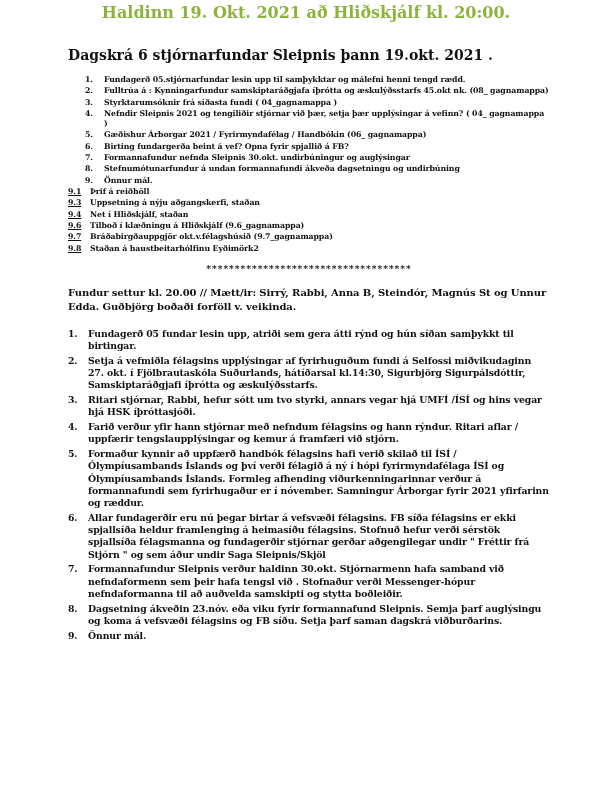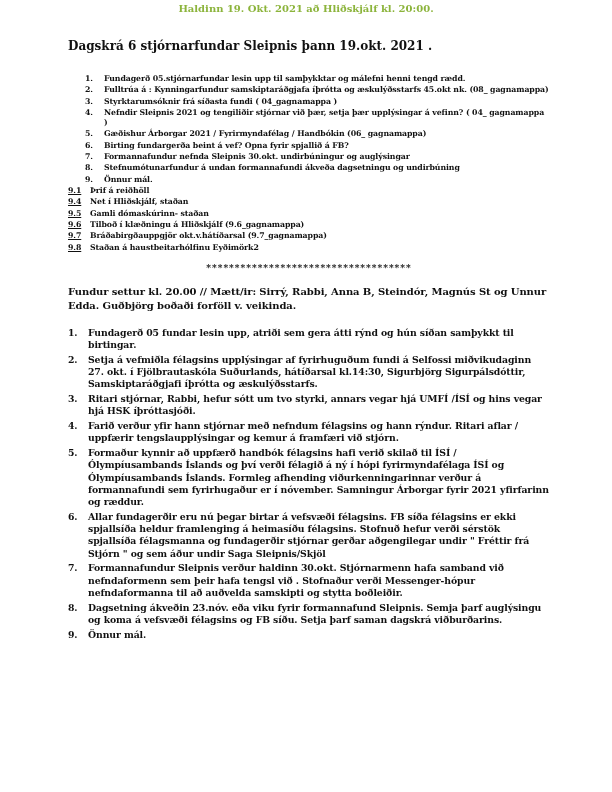--- a/index.html
+++ b/index.html
@@ -8,24 +8,24 @@
     font-family:"DejaVu Serif","Liberation Serif",serif;
     font-weight:bold;color:#111111;
   }
   .page{position:relative;width:612px;height:792px;background:#ffffff;}
   .doc-title{
     margin:76px 40px 0 40px;text-align:center;
     font-size:22px;line-height:1.05;color:#8cb43c;letter-spacing:.2px;
   }
   .doc-subtitle{
     margin:3px 40px 0 40px;text-align:center;
-    font-size:10px;color:#8cb43c;
+    font-size:16px;color:#8cb43c;
   }
   .content{margin:25px 62px 0 68px;}
-  .agenda-heading{font-size:12px;margin:0 0 21px 0;}
+  .agenda-heading{font-size:14px;margin:0 0 12px 0;}
   ol.plain{list-style:none;margin:0;padding:0;}
   .row{display:flex;align-items:flex-start;}
   .agenda-list{font-size:7.8px;line-height:1.3;letter-spacing:-.1px;}
   .agenda-list .row{margin:0 0 1.2px 17px;}
   .agenda-list .num{flex:0 0 19px;}
   .agenda-list .txt{flex:1;}
   .sublist{margin:1px 0 0 26px;}
   .sublist .row{margin:0 0 1.2px 0;}
   .sublist .num{flex:0 0 22px;text-decoration:underline;}
   .separator{
@@ -87,34 +87,34 @@
           <span class="txt">Önnur mál.</span>
         </li>
     </ol>
 
     <ol class="plain agenda-list sublist">
       <li class="row">
           <span class="num">9.1</span>
           <span class="txt">Þrif á reiðhöll</span>
         </li>
       <li class="row">
+          <span class="num">9.3</span>
+          <span class="txt">Uppsetning á nýju aðgangskerfi, staðan</span>
+        </li>
+      <li class="row">
           <span class="num">9.4</span>
           <span class="txt">Net í Hliðskjálf, staðan</span>
-        </li>
-      <li class="row">
-          <span class="num">9.5</span>
-          <span class="txt">Gamli dómaskúrinn- staðan</span>
         </li>
       <li class="row">
           <span class="num">9.6</span>
           <span class="txt">Tilboð í klæðningu á Hliðskjálf (9.6_gagnamappa)</span>
         </li>
       <li class="row">
           <span class="num">9.7</span>
-          <span class="txt">Bráðabirgðauppgjör okt.v.hátíðarsal (9.7_gagnamappa)</span>
+          <span class="txt">Bráðabirgðauppgjör okt.v.félagshúsið (9.7_gagnamappa)</span>
         </li>
       <li class="row">
           <span class="num">9.8</span>
           <span class="txt">Staðan á haustbeitarhólfinu Eyðimörk2</span>
         </li>
     </ol>
 
     <div class="separator">************************************</div>
 
     <p class="attendance">Fundur settur kl. 20.00 // Mætt/ir: Sirrý, Rabbi, Anna B, Steindór, Magnús St og Unnur Edda. Guðbjörg boðaði forföll v. veikinda.</p>

